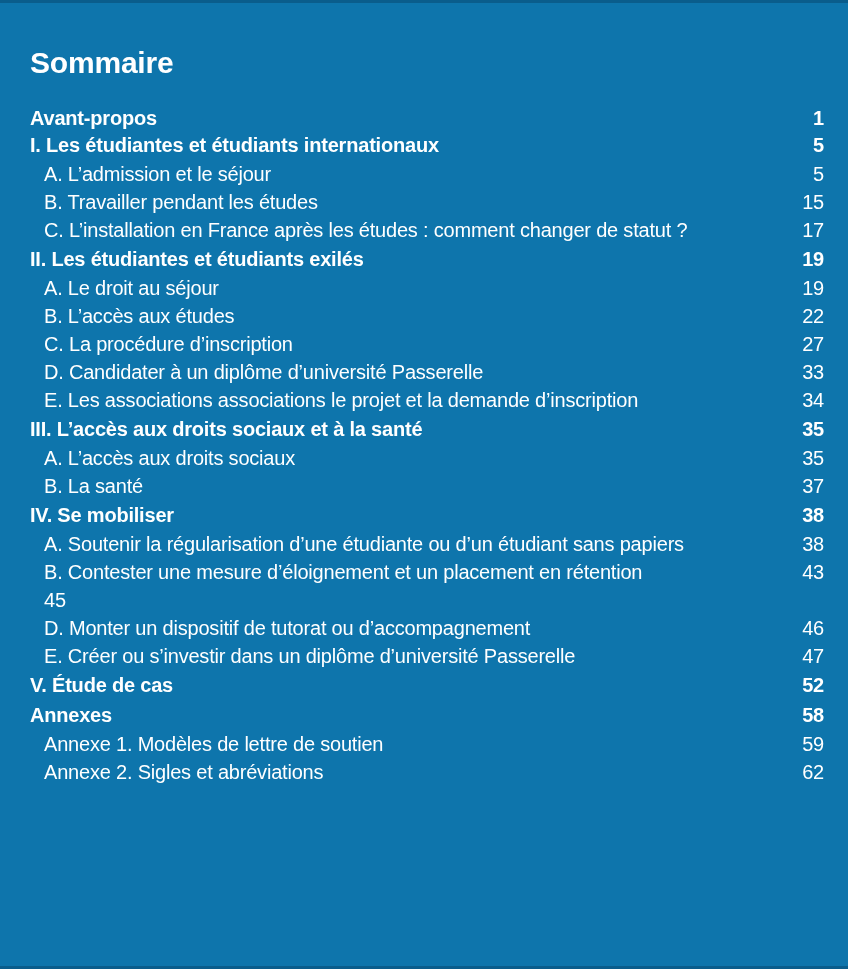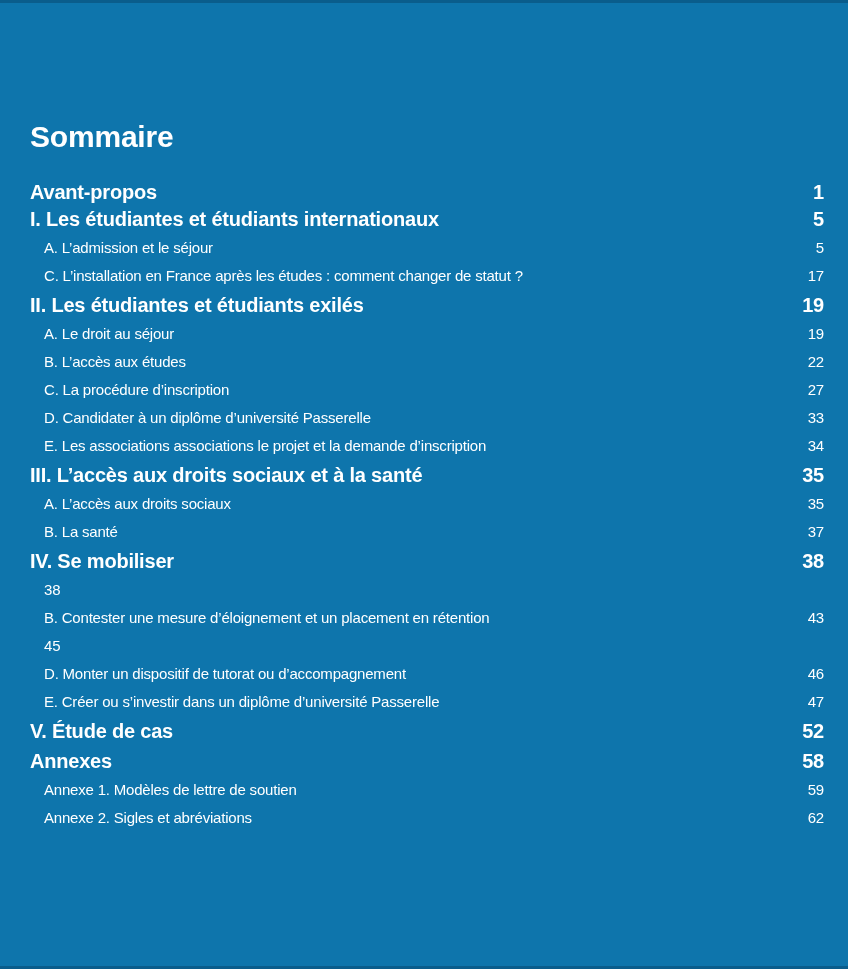--- a/index.html
+++ b/index.html
@@ -8,21 +8,21 @@
     background: #0e75ac;
   }
   .page {
     position: relative;
     width: 848px;
     height: 969px;
     box-sizing: border-box;
     background: #0e75ac;
     color: #ffffff;
     font-family: "Liberation Sans", "DejaVu Sans", sans-serif;
-    padding: 120px 24px 0 30px;
+    padding: 46px 24px 0 30px;
     overflow: hidden;
     letter-spacing: -0.2px;
   }
   .edge {
     position: absolute;
     left: 0;
     right: 0;
     height: 3px;
     background: rgba(0, 25, 45, 0.25);
   }
@@ -50,21 +50,21 @@
     line-height: 24px;
     font-weight: 700;
   }
   .group { }
   .row.head {
     font-size: 20px;
     line-height: 30px;
     font-weight: 700;
   }
   .row.item {
-    font-size: 15px;
+    font-size: 20px;
     line-height: 28px;
     font-weight: 400;
     padding-left: 14px;
   }
 </style>
 </head>
 <body>
 
 <div class="page">
   <div class="edge top"></div>
@@ -77,20 +77,24 @@
   </div>
 
   <div class="group">
     <div class="row head">
       <span class="lbl">I. Les étudiantes et étudiants internationaux</span>
       <span class="pg">5</span>
     </div>
     <div class="row item">
       <span class="lbl">A. L’admission et le séjour</span>
       <span class="pg">5</span>
+    </div>
+    <div class="row item">
+      <span class="lbl">B. Travailler pendant les études</span>
+      <span class="pg">15</span>
     </div>
     <div class="row item">
       <span class="lbl">C. L’installation en France après les études : comment changer de statut ?</span>
       <span class="pg">17</span>
     </div>
   </div>
 
   <div class="group">
     <div class="row head">
       <span class="lbl">II. Les étudiantes et étudiants exilés</span>
@@ -132,20 +136,21 @@
       <span class="pg">37</span>
     </div>
   </div>
 
   <div class="group">
     <div class="row head">
       <span class="lbl">IV. Se mobiliser</span>
       <span class="pg">38</span>
     </div>
     <div class="row item">
+      <span class="lbl">A. Soutenir la régularisation d’une étudiante ou d’un étudiant sans papiers</span>
       <span class="pg">38</span>
     </div>
     <div class="row item">
       <span class="lbl">B. Contester une mesure d’éloignement et un placement en rétention</span>
       <span class="pg">43</span>
     </div>
     <div class="row item">
       <span class="pg">45</span>
     </div>
     <div class="row item">

